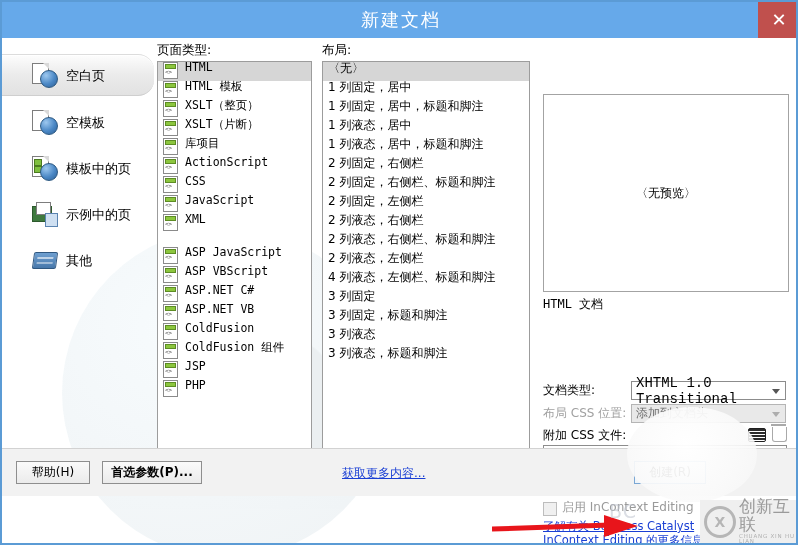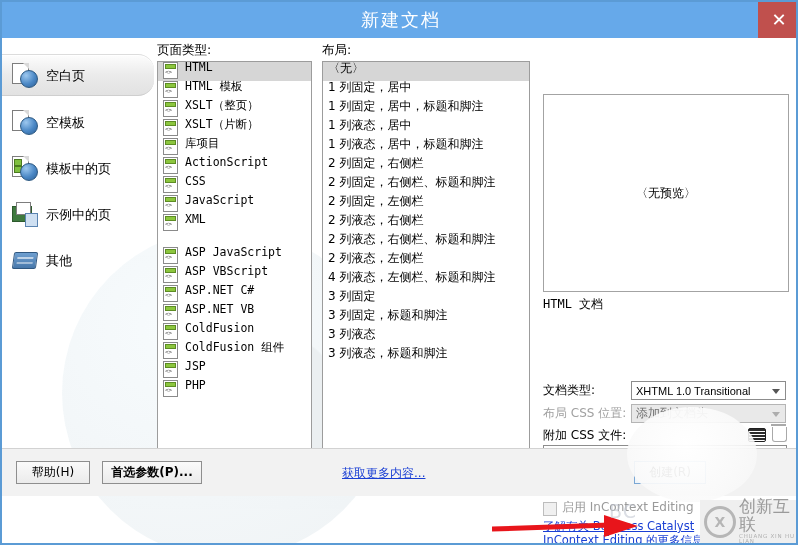--- a/index.html
+++ b/index.html
@@ -93,21 +93,21 @@
     left: 0; top: 0;
     width: 152px;
     height: 458px;
   }
   .side-item {
     position: relative;
     height: 40px;
     margin: 0;
     display: flex;
     align-items: center;
-    padding-left: 10px;
+    padding-left: 30px;
     cursor: pointer;
     font-size: 13px;
     color: #000;
     font-family: "DejaVu Sans", sans-serif;
   }
   .side-item.selected {
     background: linear-gradient(to bottom, #fdfdfd 0%, #ebebeb 50%, #e2e2e2 100%);
     border-top: 1px solid #dcdcdc;
     border-bottom: 1px solid #cfcfcf;
     border-top-right-radius: 16px;
@@ -295,22 +295,22 @@
   .select {
     position: relative;
     width: 155px;
     height: 19px;
     border: 1px solid #8c8c8c;
     background: #ffffff;
     display: flex;
     align-items: center;
     padding-left: 4px;
     box-sizing: border-box;
-    font-size: 11px;
-    font-family: Liberation Sans, sans-serif;
+    font-size: 14px;
+    font-family: Liberation Mono, monospace;
     cursor: pointer;
   }
   .select.disabled {
     background: #e9e9e9;
     color: #6e6e6e;
     border-color: #b5b5b5;
     font-family: "DejaVu Sans", sans-serif;
     font-size: 12px;
   }
   .select .arrow {

